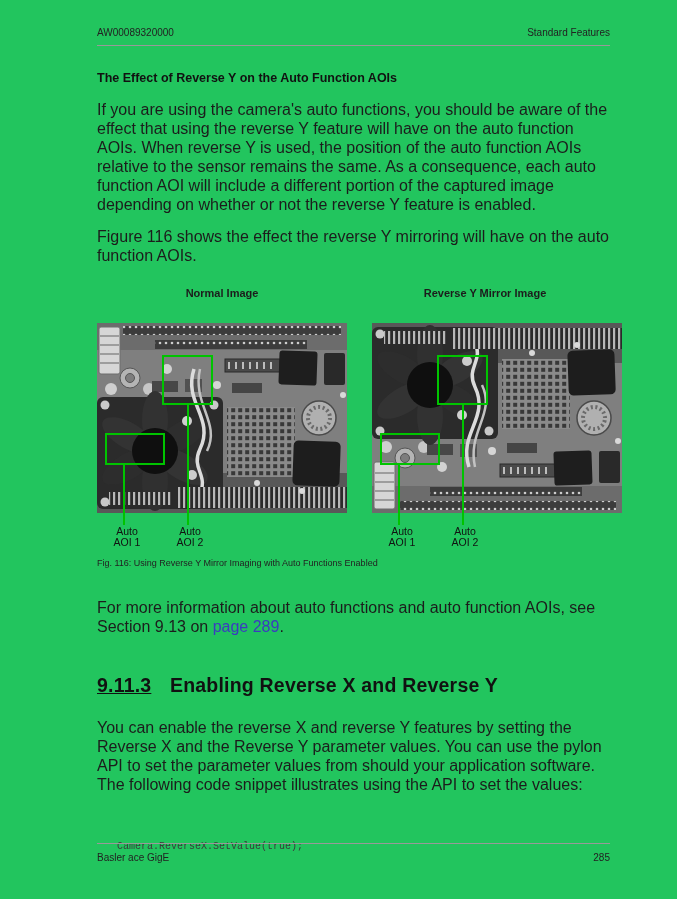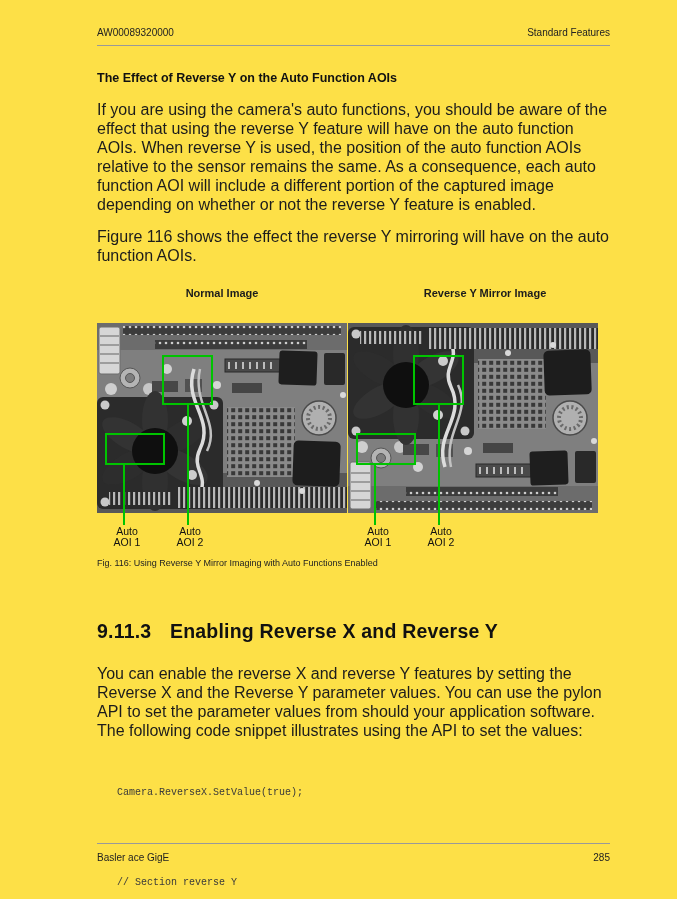--- a/index.html
+++ b/index.html
@@ -5,41 +5,41 @@
   :root{
     --green:#00c400;
     --link:#3b3bc0;
     --ink:#1c1c1c;
     --rule:#999;
   }
   html,body{margin:0;padding:0;background:#fff;}
   .page{
     position:relative;
     width:677px;height:899px;
-    background:#fde047;
+    background:#22c55e;
     font-family:"Liberation Sans","DejaVu Sans",sans-serif;
     color:var(--ink);
     overflow:hidden;
   }
   .content{margin:0 67px 0 97px;width:513px;}
   
   .hdr{display:flex;justify-content:space-between;padding-top:27px;font-size:10px;color:#222;}
   .hdr-rule{border:none;border-top:1px solid var(--rule);margin:7px 0 0 0;height:0;}
   
   .h3{font-size:12.5px;font-weight:bold;margin:25px 0 0 0;color:#111;}
   .h2{margin:38px 0 0 0;font-size:19.5px;font-weight:bold;color:#111;letter-spacing:.2px;}
-  .h2 .secnum{display:inline-block;min-width:73px;}
+  .h2 .secnum{display:inline-block;min-width:73px;text-decoration:underline;}
   
   .body-p{font-size:16px;line-height:19px;margin:15px 0 0 0;}
   .p-tight{margin-top:13px;}
   a.xref{color:var(--link);text-decoration:none;cursor:pointer;}
   
   .fig-titles{display:flex;gap:13px;margin-top:22px;justify-content:flex-end;}
   .fig-titles div{width:250px;text-align:center;font-size:11px;font-weight:bold;}
-  .figure-row{display:flex;gap:1px;margin-top:24px;}
+  .figure-row{display:flex;gap:25px;margin-top:24px;}
   .figure{position:relative;width:250px;height:224px;}
   .boardimg{display:block;width:250px;height:190px;}
   .aoi-box{position:absolute;border:2px solid var(--green);box-sizing:border-box;}
   .aoi1{left:8px;top:110px;width:60px;height:32px;}
   .aoi2{left:65px;top:32px;width:51px;height:50px;}
   .leader{position:absolute;width:2px;background:var(--green);}
   .leader1{left:26px;top:140px;height:62px;}
   .leader2{left:90px;top:80px;height:122px;}
   .aoi-label{position:absolute;top:203px;width:62px;text-align:center;font-size:10.5px;line-height:11px;color:#111;}
   .aoi-label span{display:block;}
@@ -197,20 +197,21 @@
           <span>Auto</span>
           <span>AOI 2</span>
         </div>
       </div>
 
     </div>
 
     <div class="fig-caption">Fig. 116: Using Reverse Y Mirror Imaging with Auto Functions Enabled</div>
 
     <div class="spacer-lg"></div>
+    <p class="body-p" style="margin-top:16px"><span>For more information about auto functions and auto function AOIs, see Section 9.13 on </span><a class="xref">page 289</a><span>.</span></p>
 
     <h2 class="h2"><span class="secnum">9.11.3</span><span>Enabling Reverse X and Reverse Y</span></h2>
 
     <p class="body-p" style="margin-top:21px">You can enable the reverse X and reverse Y features by setting the Reverse X and the Reverse Y parameter values. You can use the pylon API to set the parameter values from should your application software. The following code snippet illustrates using the API to set the values:</p>
 
     <div class="code">
       <div class="blk">
         <div>Camera.ReverseX.SetValue(true);</div>
       </div>
       <div class="blk">

